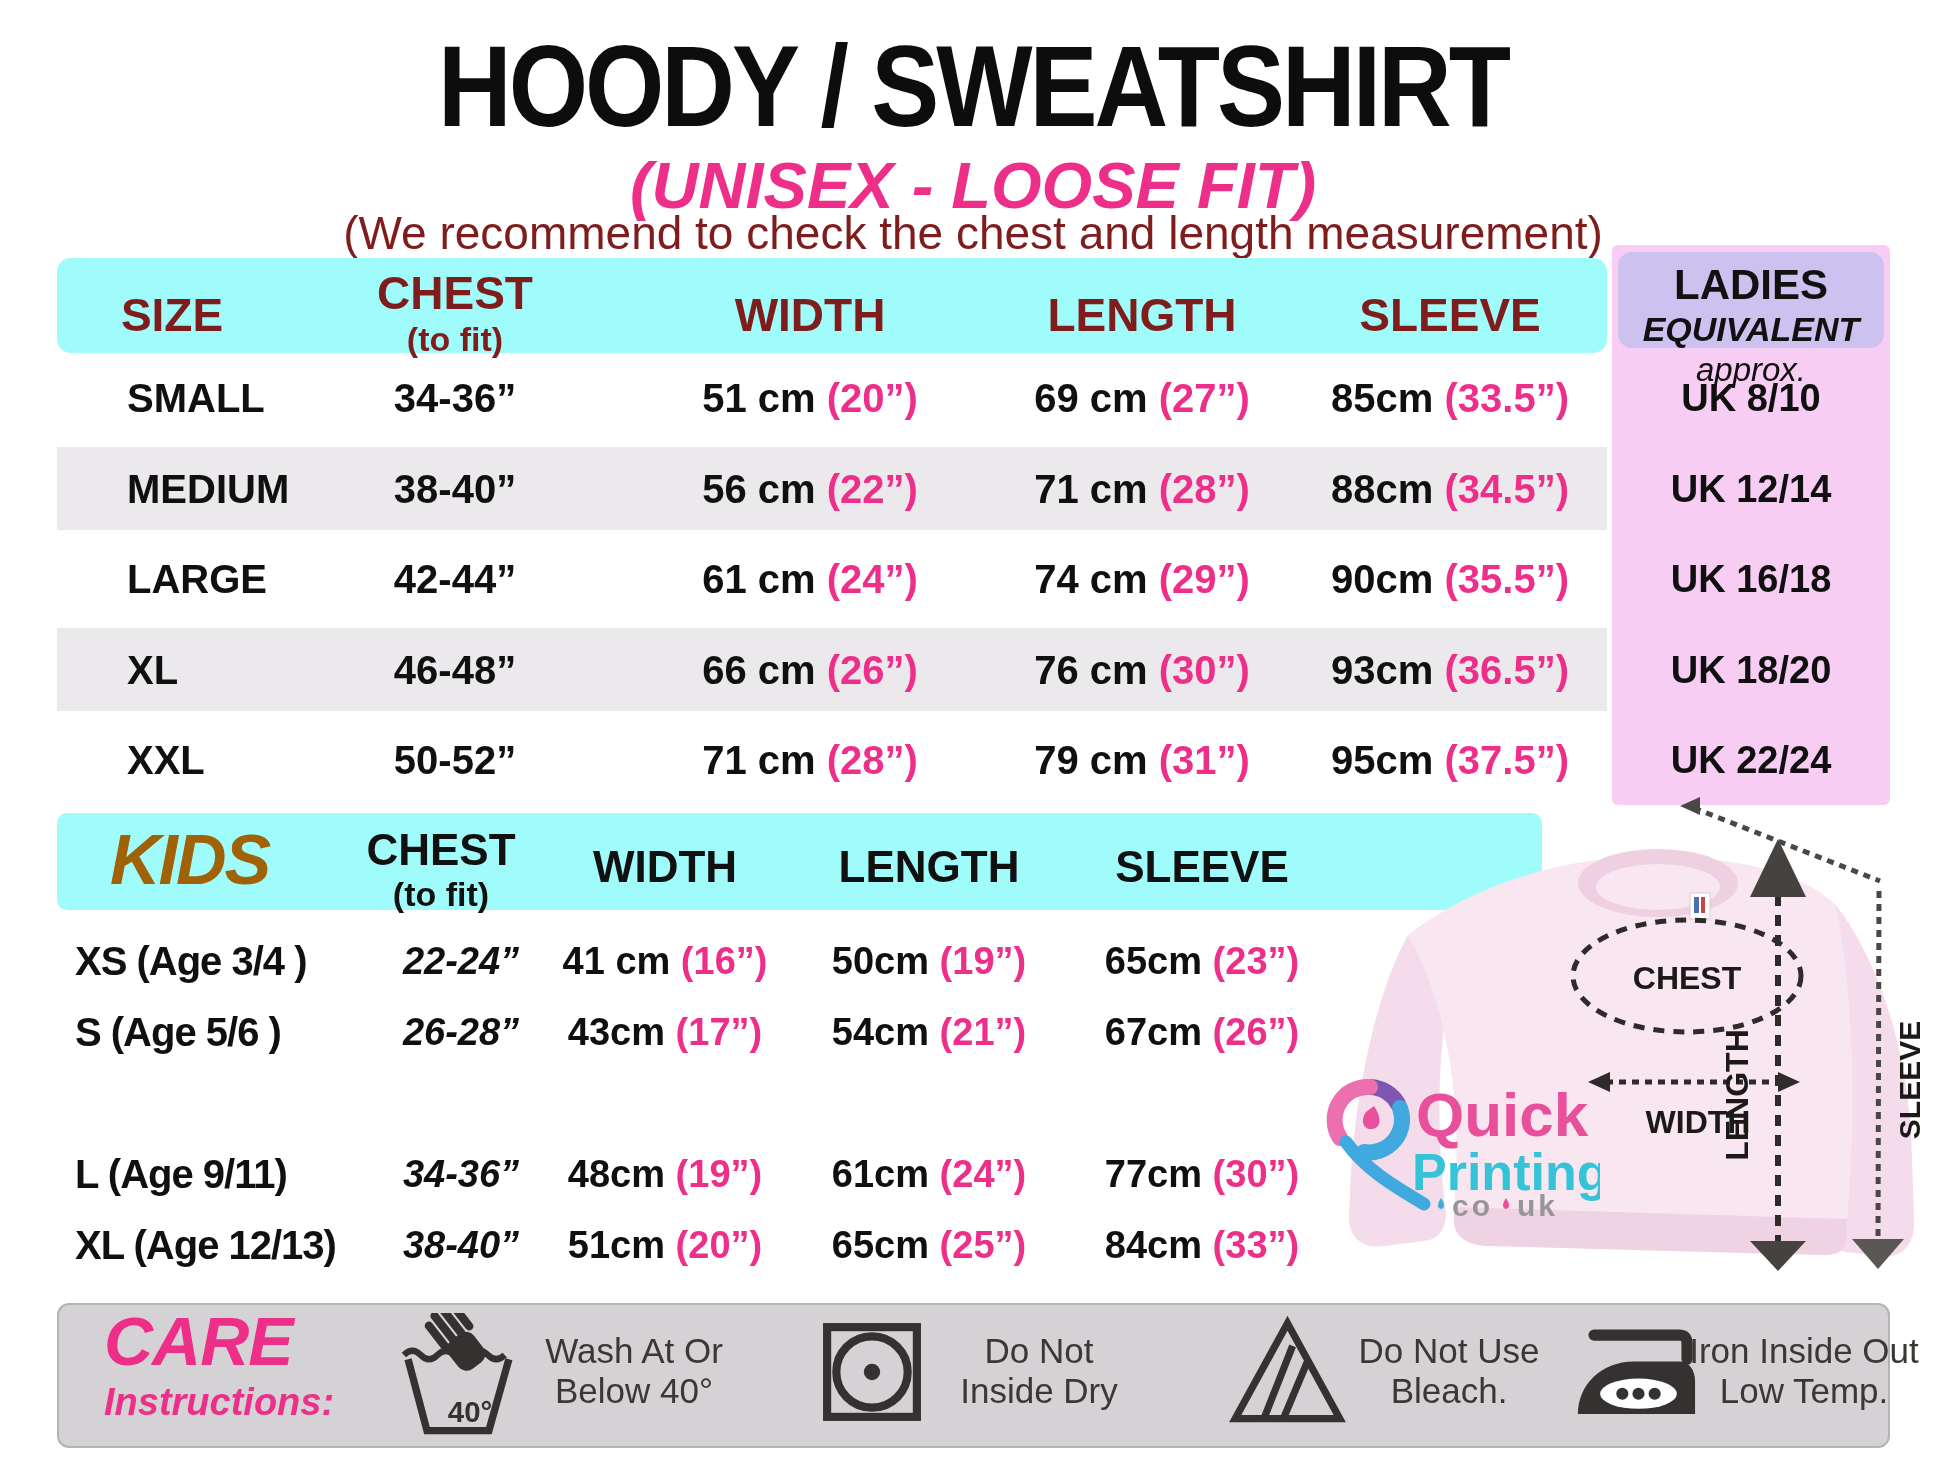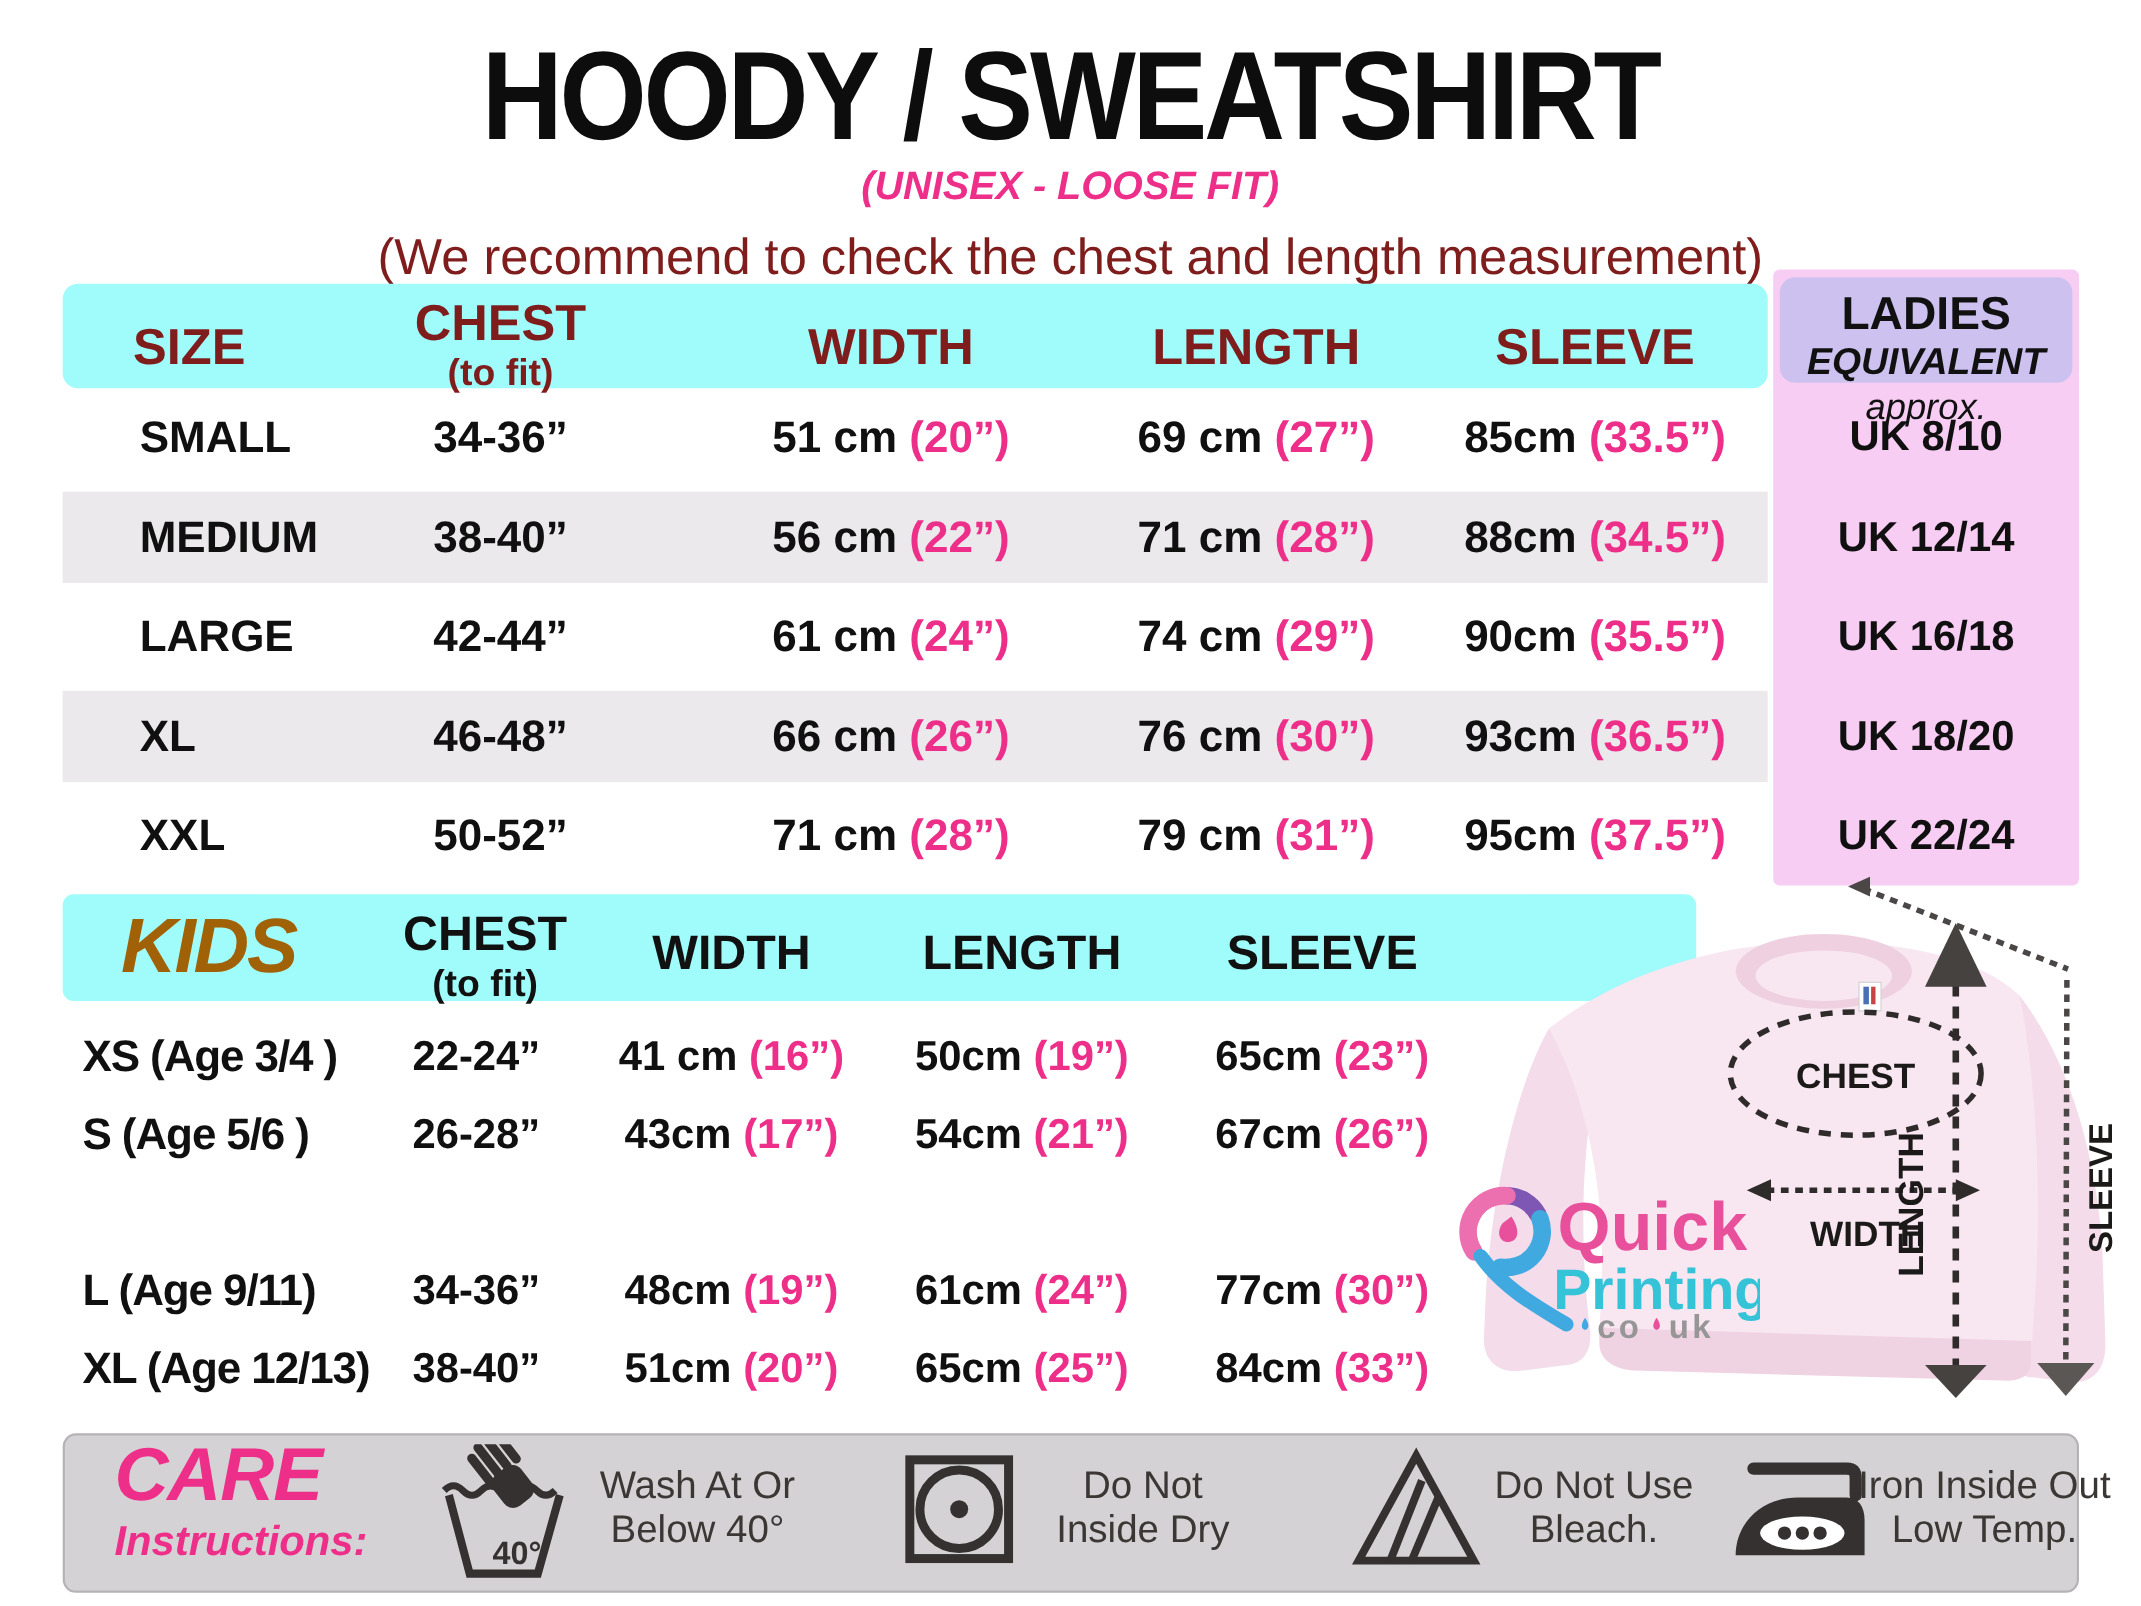--- a/index.html
+++ b/index.html
@@ -3,21 +3,21 @@
 <meta charset="utf-8">
 <style>
   html,body{margin:0;padding:0;background:#fff;}
   .canvas{position:relative;width:1946px;height:1460px;background:#fff;overflow:hidden;
           font-family:"Liberation Sans",sans-serif;color:#111;}
   
   .title-main{position:absolute;top:22px;left:0;width:100%;text-align:center;
     font-size:102px;font-weight:bold;letter-spacing:-3px;color:#0d0d0d;
     transform:scaleY(1.12);transform-origin:top center;white-space:nowrap;}
   .title-fit{position:absolute;top:148px;left:0;width:100%;text-align:center;
-    font-size:36px;font-weight:bold;font-style:italic;color:var(--pink);white-space:nowrap;}
+    font-size:65px;font-weight:bold;font-style:italic;color:var(--pink);white-space:nowrap;}
   .title-note{position:absolute;top:206px;left:0;width:100%;text-align:center;
     font-size:46px;color:#7f1d1d;white-space:nowrap;}
   :root{--pink:#EE2F8A;--cyan:#9FFCFB;--lav:#CDC2EF;--pinkcol:#F8CDF3;--stripe:#EBE9EC;
         --carebg:#D4D2D4;--ink:#141414;--icon:#343130;}
   
   .a-cyan{position:absolute;left:57px;top:258px;width:1550px;height:95px;background:var(--cyan);border-radius:14px;}
   .ladies-col{position:absolute;left:1612px;top:245px;width:278px;height:560px;background:var(--pinkcol);border-radius:6px;}
   .ladies-lav{position:absolute;left:1618px;top:252px;width:266px;height:96px;background:var(--lav);border-radius:14px;}
   .hcell{position:absolute;transform:translateX(-50%);text-align:center;font-weight:bold;
          font-size:46px;color:#7f1d1d;white-space:nowrap;}
@@ -37,21 +37,21 @@
   .c-length{left:1085px;} .c-sleeve{left:1393px;} .c-ladies{left:1694px;font-size:38px;}
   
   .k-cyan{position:absolute;left:57px;top:813px;width:1485px;height:97px;background:var(--cyan);border-radius:10px;}
   .kids-word{position:absolute;left:110px;top:820px;font-size:70px;font-weight:bold;font-style:italic;
              color:#a16207;letter-spacing:-2px;}
   .khead{position:absolute;transform:translateX(-50%);text-align:center;font-weight:bold;font-size:44px;white-space:nowrap;}
   .krows{position:absolute;left:57px;top:913px;width:1490px;height:370px;}
   .krow{position:absolute;left:0;width:1490px;height:71px;}
   .kcell{position:absolute;top:50%;transform:translate(-50%,-50%);font-weight:bold;font-size:38px;white-space:nowrap;color:#101010;}
   .kcell.left{transform:translateY(-50%);font-size:40px;letter-spacing:-1px;}
-  .k-label{left:18px;} .k-chest{left:376px;} .k-width{left:608px;} .k-length{left:872px;} .k-sleeve{left:1145px;}
+  .k-label{left:18px;} .k-chest{left:404px;font-style:italic;} .k-width{left:608px;} .k-length{left:872px;} .k-sleeve{left:1145px;}
   
   .diagram{position:absolute;left:1290px;top:795px;width:656px;height:505px;}
   .logo{position:absolute;left:1320px;top:1068px;width:280px;height:165px;}
   
   .care{position:absolute;left:57px;top:1303px;width:1833px;height:145px;background:var(--carebg);
         border:2px solid #b5b3b5;border-radius:12px;box-sizing:border-box;}
   .care-title{position:absolute;left:45px;top:4px;font-size:68px;font-weight:bold;font-style:italic;
               color:var(--pink);letter-spacing:-1px;line-height:64px;}
   .care-sub{position:absolute;left:45px;top:76px;font-size:38px;font-weight:bold;font-style:italic;color:var(--pink);}
   .care-ic{position:absolute;}

